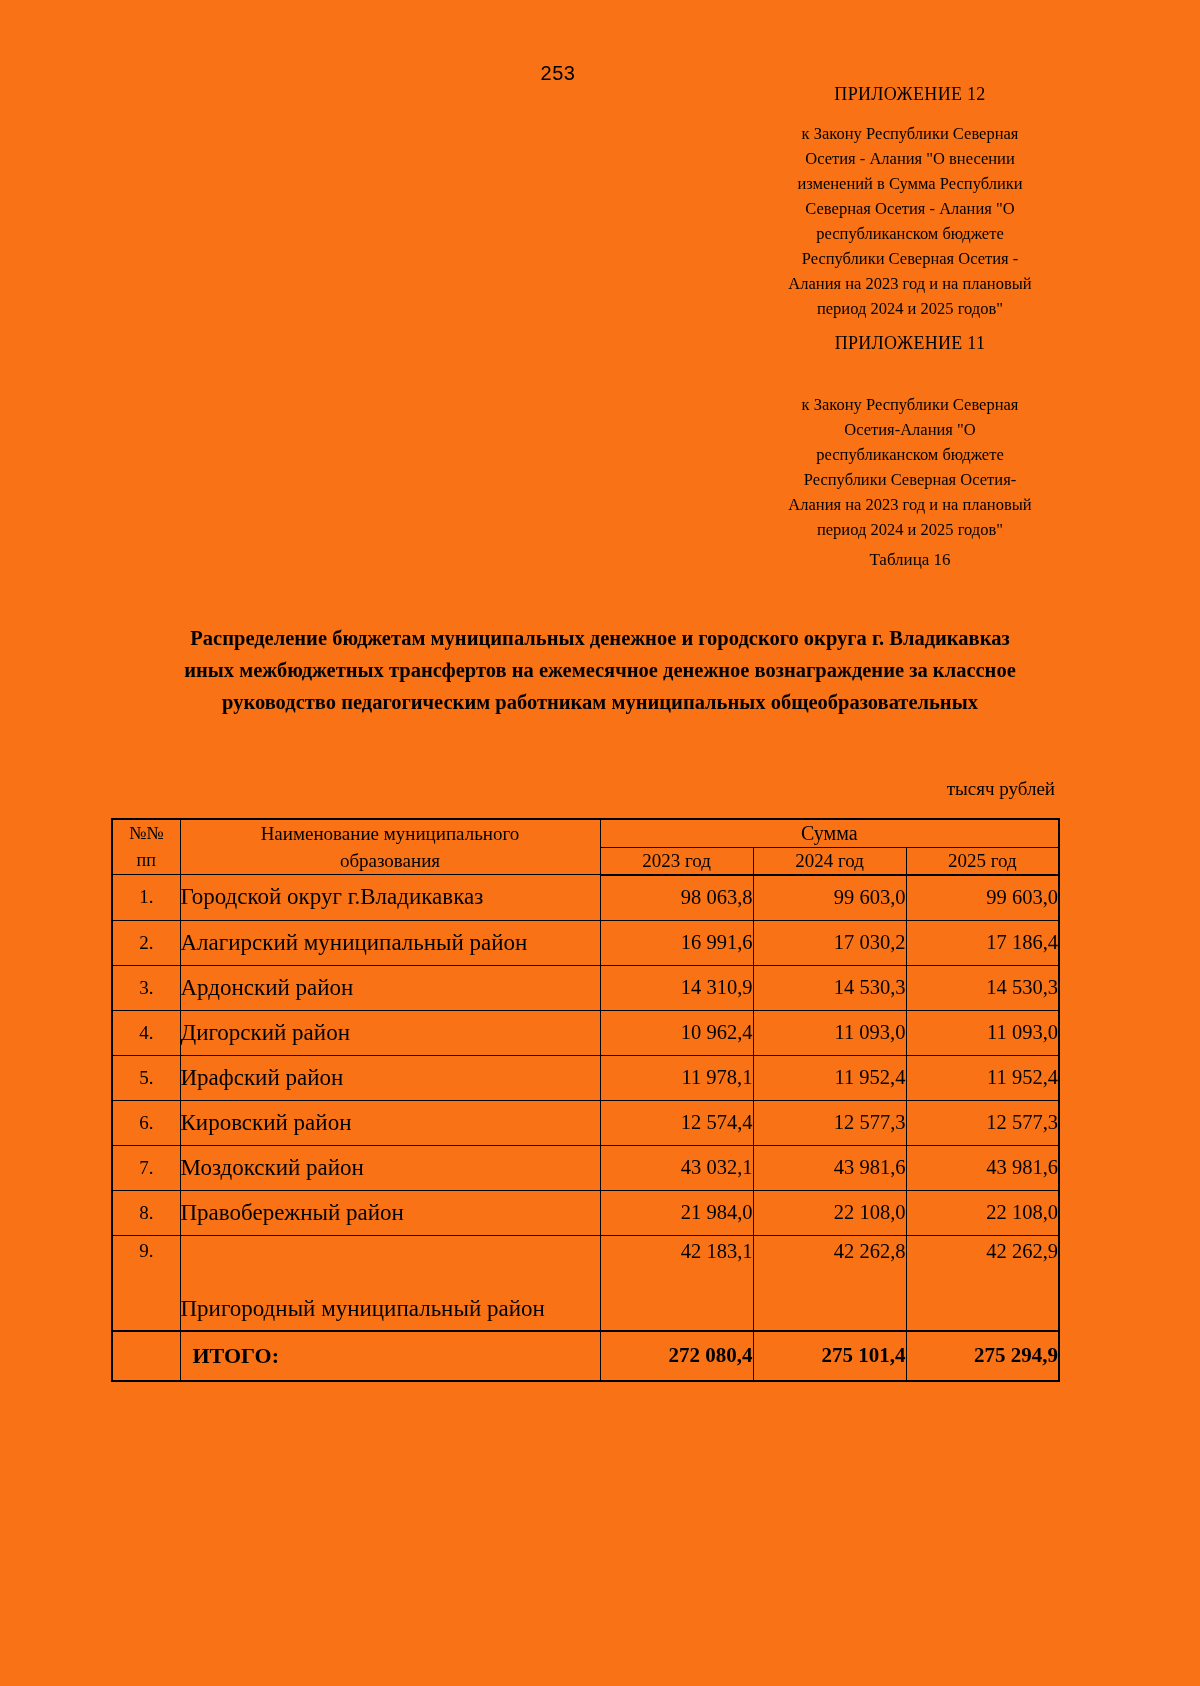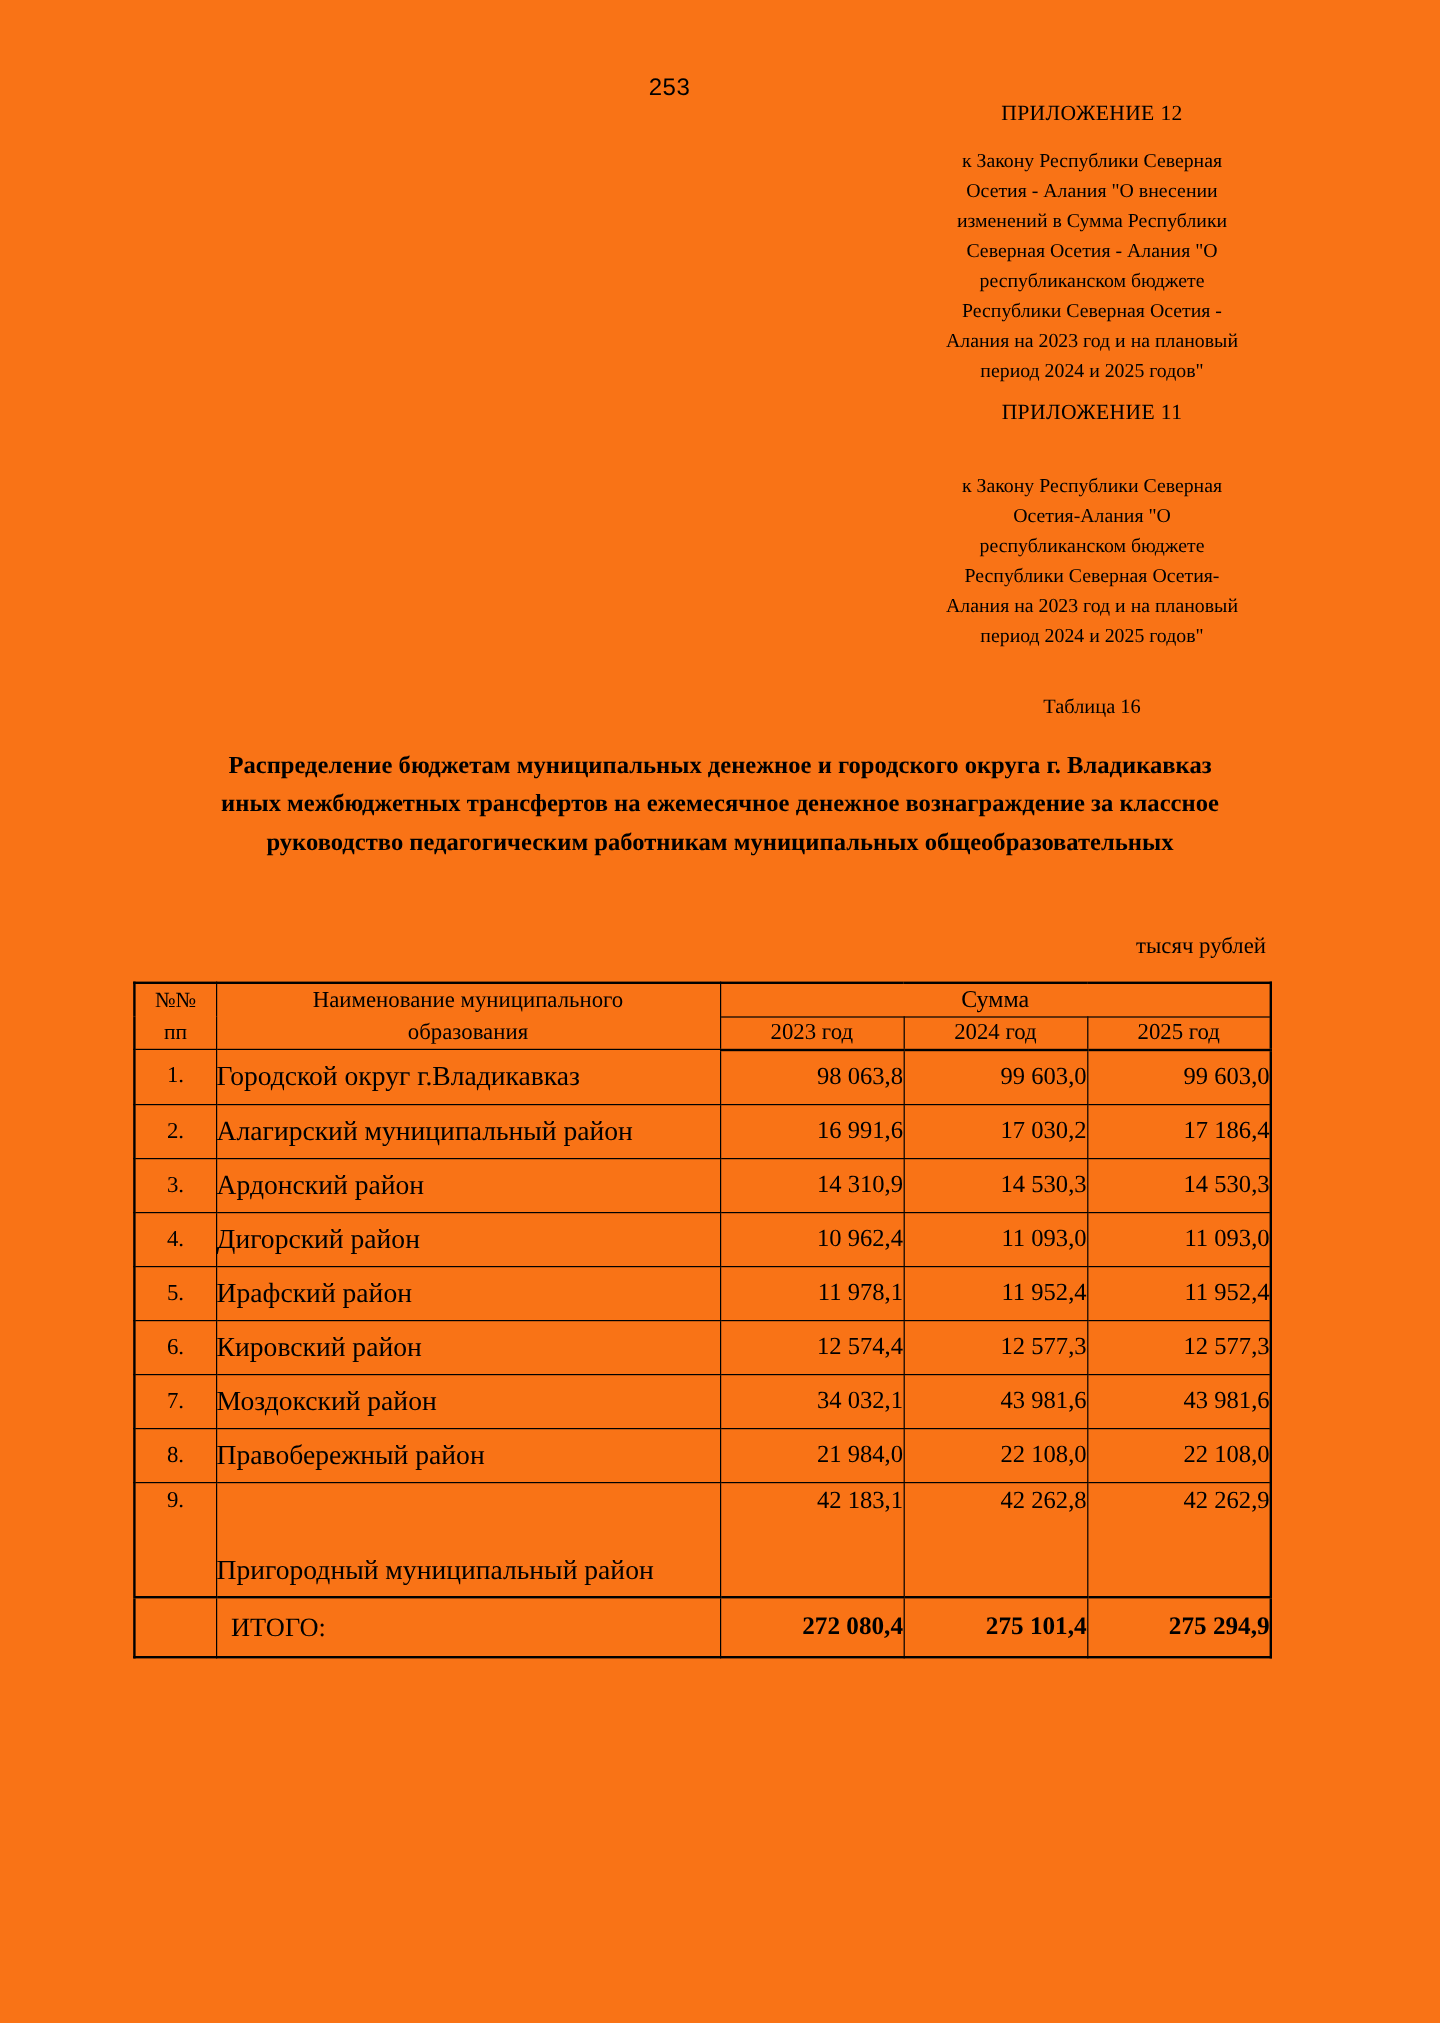--- a/index.html
+++ b/index.html
@@ -64,21 +64,21 @@
     margin-top: 10px;
   }
   .ref-block-2 {
     margin-top: 36px;
   }
   .ref-block-2 .ref-line {
     display: block;
     white-space: nowrap;
   }
   .table-caption-no {
-    margin-top: 34px;
+    margin-top: 5px;
     font-size: 17px;
     white-space: nowrap;
   }
 
   
   .doc-title {
     position: absolute;
     top: 622px;
     left: 120px;
     width: 960px;
@@ -167,21 +167,21 @@
     padding-right: 9px;
     font-size: 20.5px;
     height: 44px;
   }
 
   tr.tall td.c-no { vertical-align: top; padding-top: 4px; }
   tr.tall td.c-name { vertical-align: bottom; padding-bottom: 8px; height: 86px; }
   tr.tall td.c-val { vertical-align: top; padding-top: 4px; }
 
   tr.total td.c-name {
-    font-weight: normal;
+    font-weight: bold;
     font-size: 22px;
     padding-left: 12px;
   }
   tr.total td.c-val {
     font-weight: bold;
     font-size: 21px;
   }
   tr.total td { height: 48px; border-top-width: 2px; }
 
   thead th { border-bottom-width: 1px; }
@@ -305,21 +305,21 @@
         <tr>
           <td class="c-no">6.</td>
           <td class="c-name">Кировский район</td>
           <td class="c-val">12 574,4</td>
           <td class="c-val">12 577,3</td>
           <td class="c-val">12 577,3</td>
         </tr>
         <tr>
           <td class="c-no">7.</td>
           <td class="c-name">Моздокский район</td>
-          <td class="c-val">34 032,1</td>
+          <td class="c-val">43 032,1</td>
           <td class="c-val">43 981,6</td>
           <td class="c-val">43 981,6</td>
         </tr>
         <tr>
           <td class="c-no">8.</td>
           <td class="c-name">Правобережный район</td>
           <td class="c-val">21 984,0</td>
           <td class="c-val">22 108,0</td>
           <td class="c-val">22 108,0</td>
         </tr>

